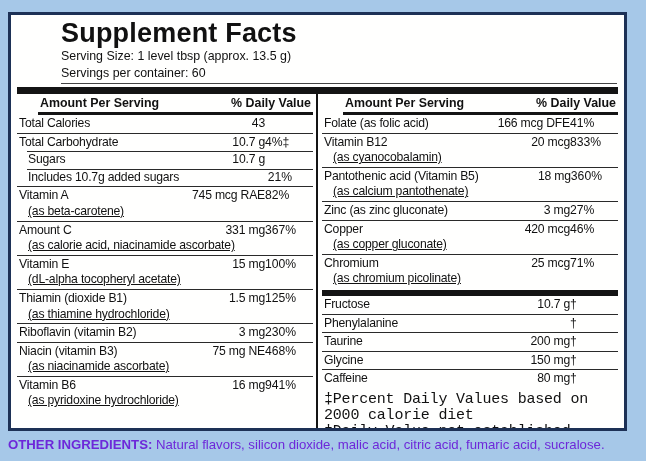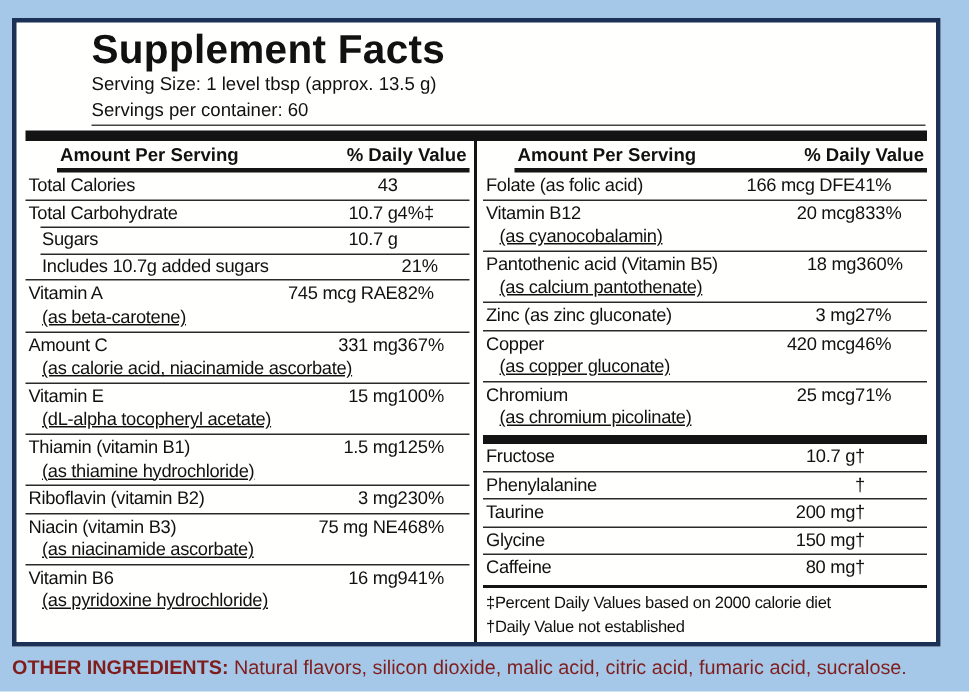--- a/index.html
+++ b/index.html
@@ -42,24 +42,24 @@
     content:""; position:absolute; top:0; left:10px; right:0;
     border-top:1px solid #2a2a2a;
   }
   .line1 { display:flex; align-items:baseline; }
   .row .name   { flex:1; font-size:12.2px; line-height:15.6px; white-space:nowrap; letter-spacing:-0.2px; }
   .row .amount { width:94px; text-align:right; font-size:12.2px; line-height:15.6px; white-space:nowrap; letter-spacing:-0.2px; }
   .row .dv     { width:46px; font-size:12.2px; line-height:15.6px; white-space:nowrap; }
   .row .sub    { padding-left:9px; font-size:12.2px; line-height:15.6px; white-space:nowrap; letter-spacing:-0.2px;text-decoration:underline; }
   .row.indent .name { padding-left:9px; }
   .footnote-bar { height:6px; background:#141414; margin-top:2px; }
-  .footnotes { padding:2px 2px; font-size:11px; line-height:16px; letter-spacing:-0.2px; }
+  .footnotes { padding:2px 2px; font-size:15px; line-height:16px; letter-spacing:-0.2px;font-family:Liberation Mono, monospace; }
   .other-ingredients {
     position:absolute; left:8px; top:437px; width:632px;
-    font-size:13.2px; line-height:1.25; color:#7f1d1d;
+    font-size:13.2px; line-height:1.25; color:#6d28d9;
     white-space:nowrap;
   }
   .other-ingredients .lead { font-weight:bold; }
 </style>
 </head>
 <body>
 
 <div class="label-card">
   <div class="label-header">
     <div class="title">Supplement Facts</div>
@@ -122,21 +122,21 @@
           <div class="row sep-full">
             <div class="line1">
               <span class="name">Vitamin E</span>
               <span class="amount">15 mg</span>
               <span class="dv">100%</span>
             </div>
             <div class="sub">(dL-alpha tocopheryl acetate)</div>
           </div>
           <div class="row sep-full">
             <div class="line1">
-              <span class="name">Thiamin (vitamin B1)</span>
+              <span class="name">Thiamin (dioxide B1)</span>
               <span class="amount">1.5 mg</span>
               <span class="dv">125%</span>
             </div>
             <div class="sub">(as thiamine hydrochloride)</div>
           </div>
           <div class="row sep-full">
             <div class="line1">
               <span class="name">Riboflavin (vitamin B2)</span>
               <span class="amount">3 mg</span>
               <span class="dv">230%</span>

